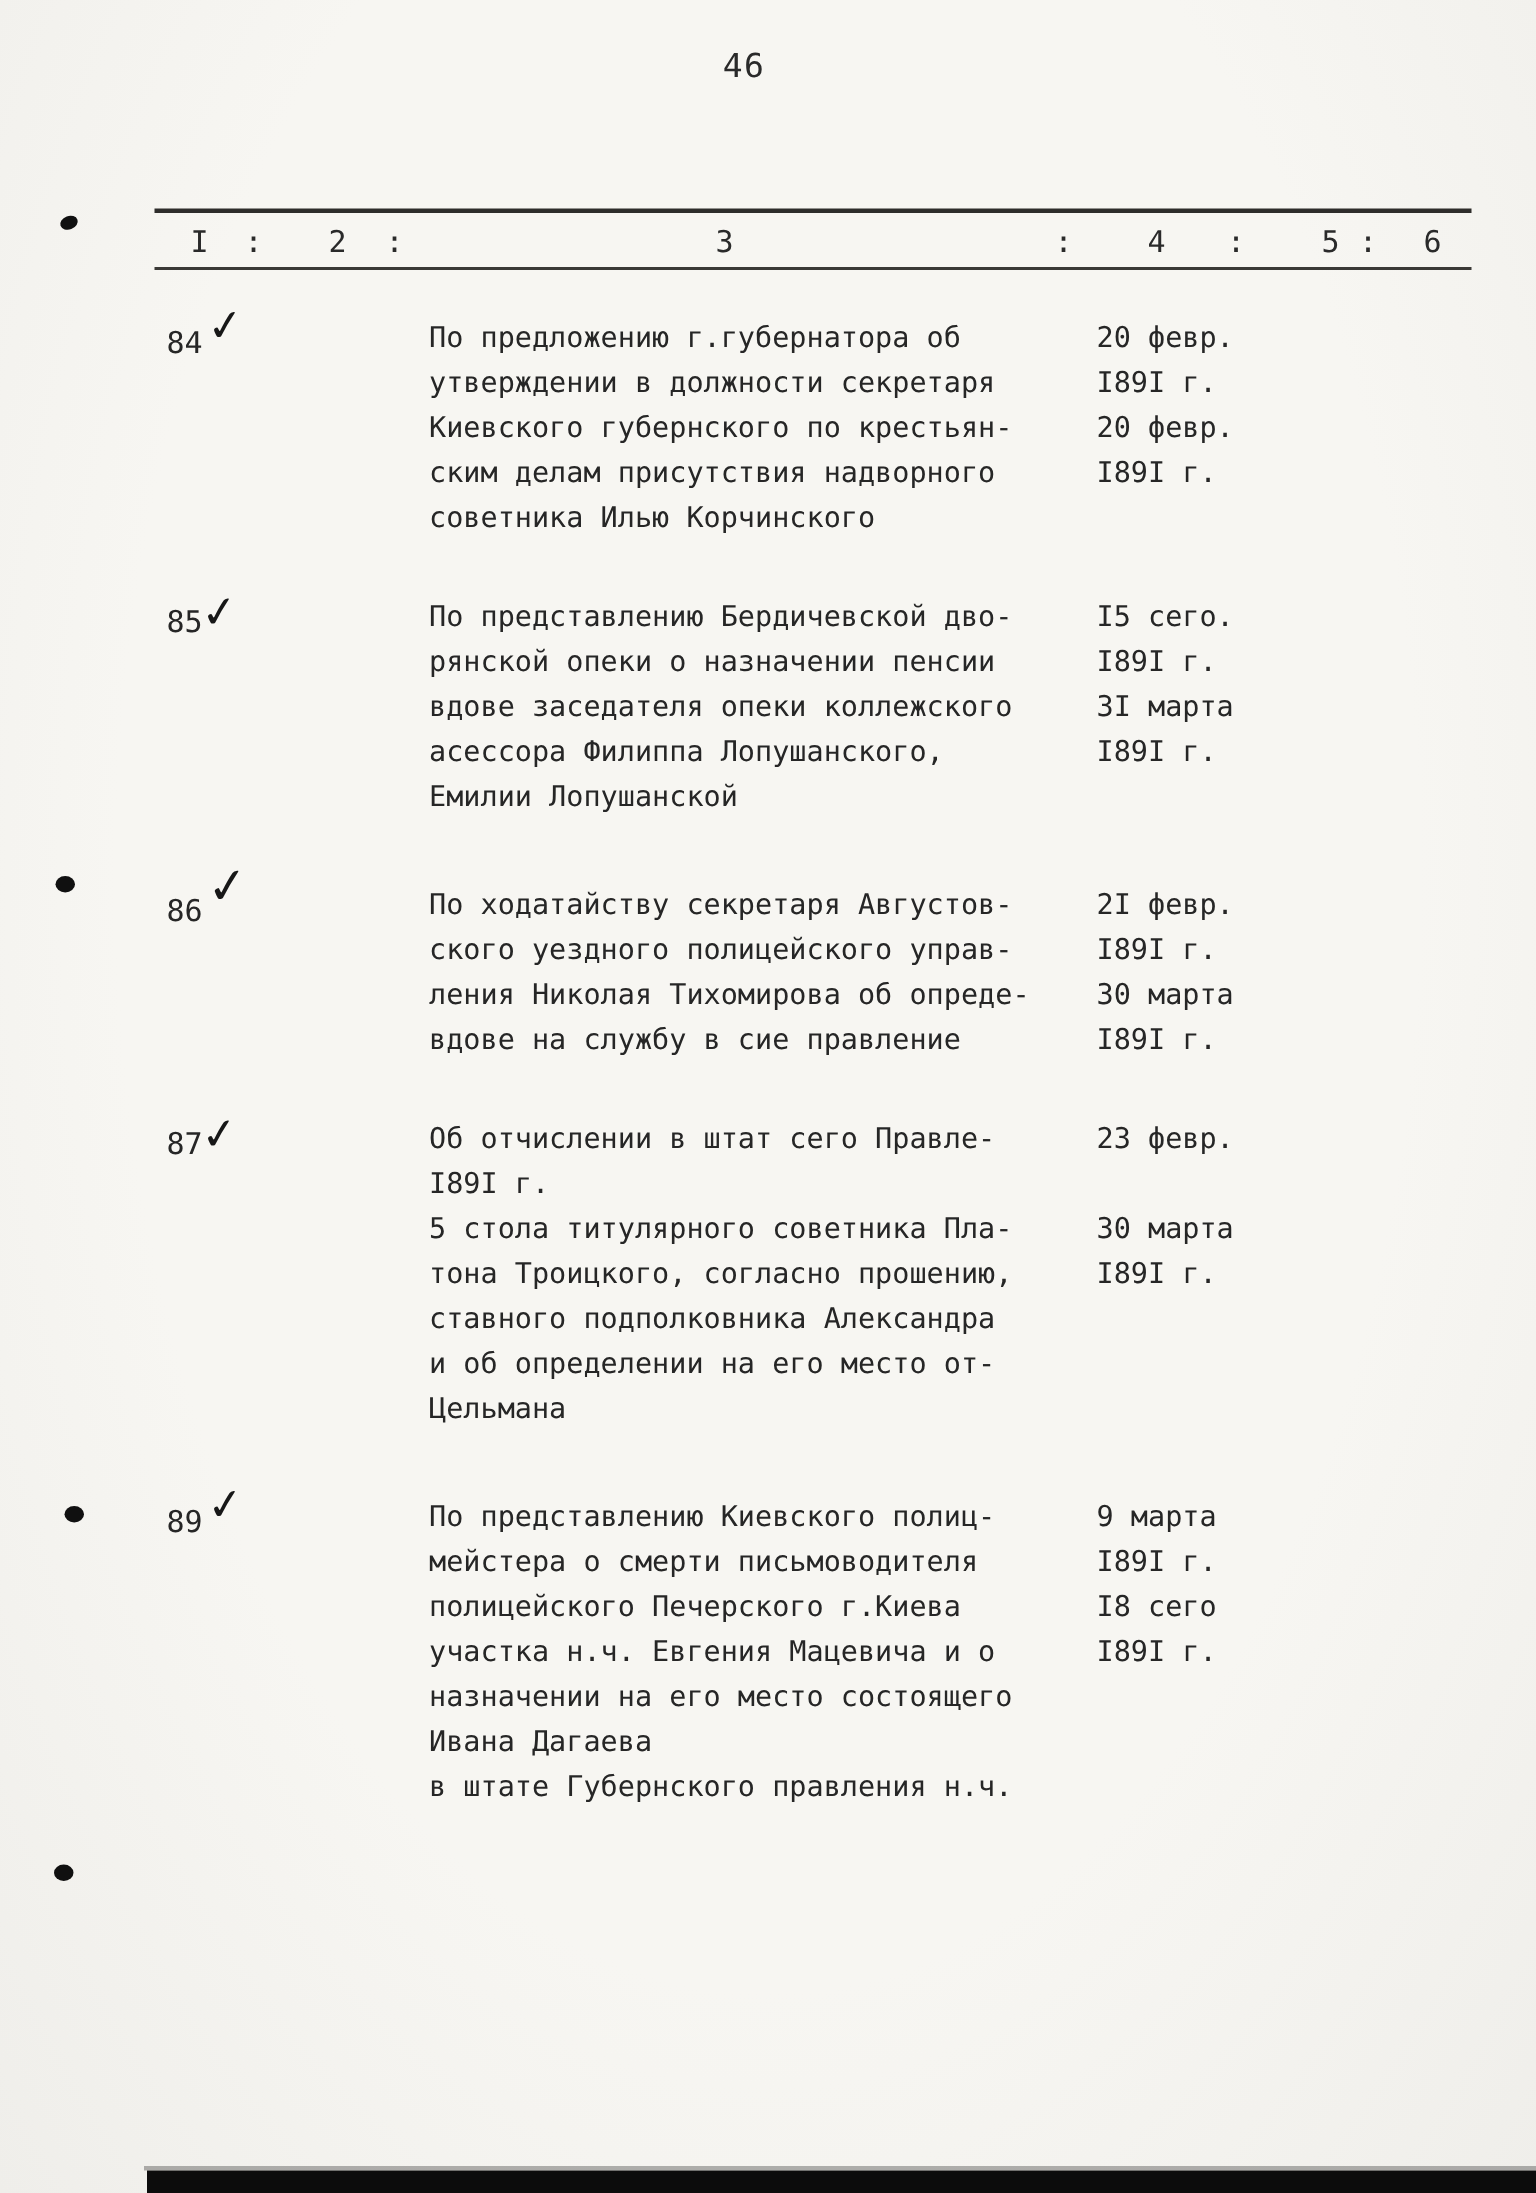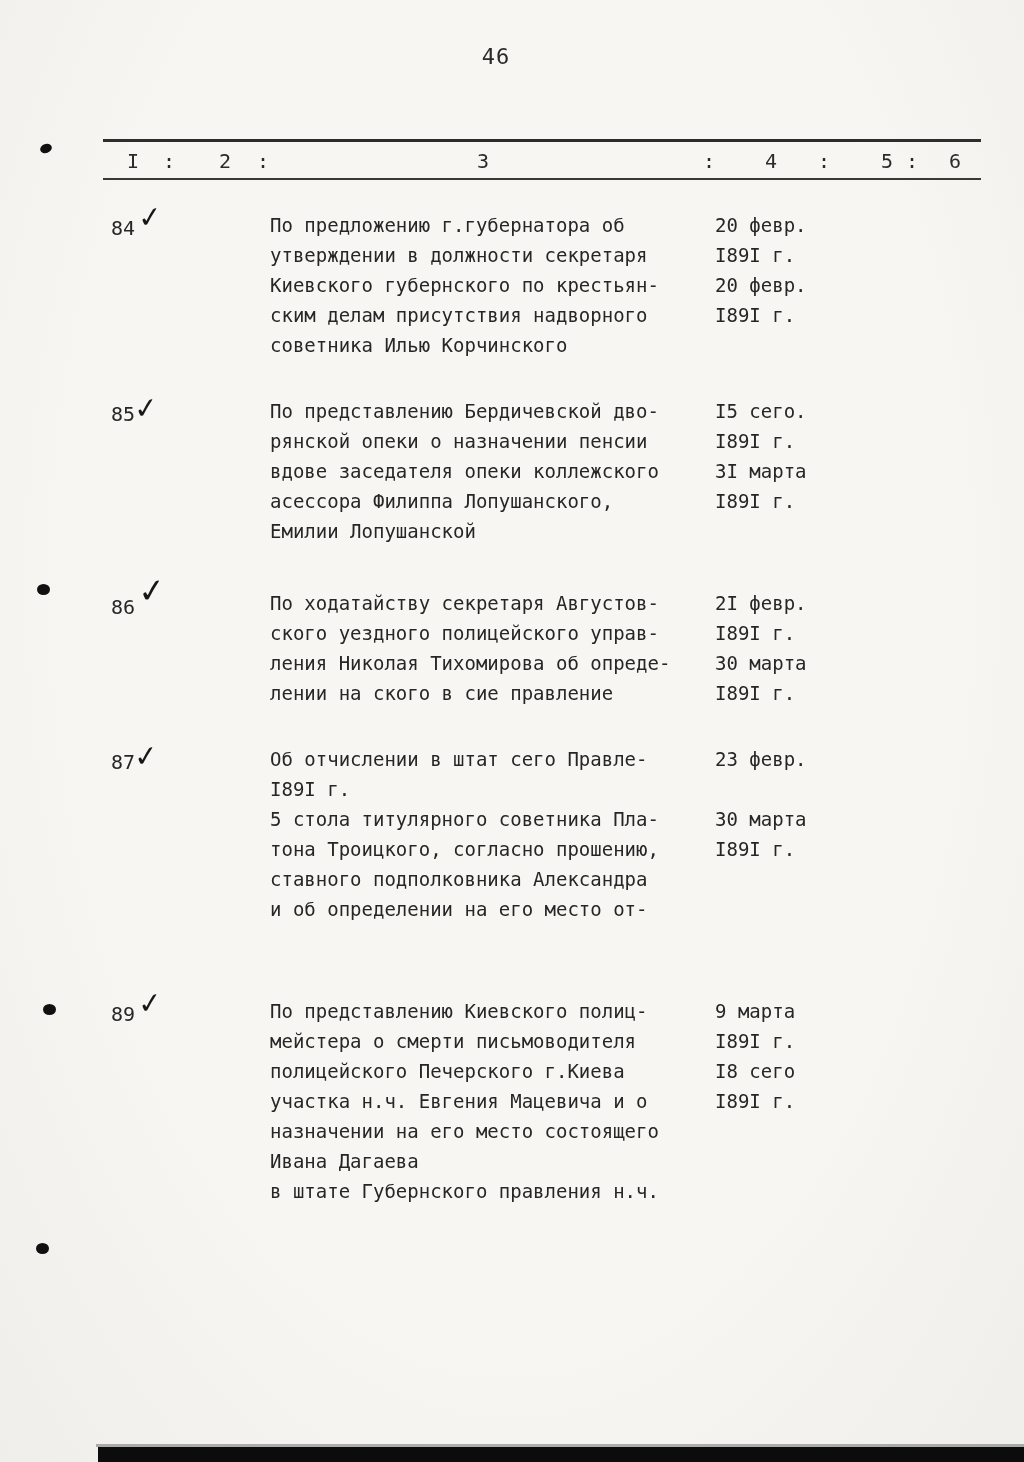--- a/index.html
+++ b/index.html
@@ -2,35 +2,35 @@
 <html><head>
 <meta charset="utf-8">
 <style>
   * { margin:0; padding:0; box-sizing:border-box; }
   html,body { background:#e9e8e4; }
   body { width:1024px; height:1462px; position:relative; overflow:hidden;
          font-family:"DejaVu Sans Mono","Liberation Mono",monospace; color:#262626; }
   .page { position:absolute; inset:0; background:#f5f4f0;
           background-image:radial-gradient(ellipse at 50% 40%, #f7f6f2 60%, #efeeea 100%); }
 
-  .page-number { position:absolute; top:44px; left:0; width:992px; text-align:center;
+  .page-number { position:absolute; top:32px; left:0; width:992px; text-align:center;
                  font-size:22px; letter-spacing:1px; color:#2a2a2a; }
 
   .table-header { position:absolute; left:103px; top:139px; width:878px; height:41px;
                   border-top:3px solid #2e2d2b; border-bottom:2px solid #3a3936; }
   .table-header span { position:absolute; top:7px; font-size:20px; color:#2a2a2a; }
 
   .entry { position:absolute; left:105px; display:flex; }
   .entry-num { width:165px; padding-left:6px; font-size:20px; line-height:30px; white-space:nowrap; }
   .check { font-family:"DejaVu Sans","Liberation Sans",sans-serif; font-size:29px; font-weight:bold;
            color:#171717; display:inline-block; position:relative; top:-8px; left:3px;
            transform:rotate(-6deg); }
   .ck-tall { font-size:33px; top:-12px; }
   .ck-low  { top:-3px; left:-1px; }
-  .entry-body { width:712px; font-size:19px; line-height:30px; }
+  .entry-body { width:712px; font-size:19px; line-height:30px;margin-left:16px; }
   .line { display:flex; }
   .line .t { width:445px; white-space:pre; }
   .line .d { white-space:pre; }
 
   .dot { position:absolute; background:#101010; border-radius:50%; }
   .dot-1 { left:40px; top:144px; width:12px; height:9px; transform:rotate(-20deg); }
   .dot-2 { left:37px; top:584px; width:13px; height:11px; }
   .dot-3 { left:43px; top:1004px; width:13px; height:11px; }
   .dot-4 { left:36px; top:1243px; width:13px; height:11px; }
 
@@ -121,21 +121,21 @@
         </div>
       <div class="line">
           <span class="t">ского уездного полицейского управ-</span>
           <span class="d">I89I г.</span>
         </div>
       <div class="line">
           <span class="t">ления Николая Тихомирова об опреде-</span>
           <span class="d">30 марта</span>
         </div>
       <div class="line">
-          <span class="t">лении на ского в сие правление</span>
+          <span class="t">вдове на службу в сие правление</span>
           <span class="d">I89I г.</span>
         </div>
     </div>
   </div>
 
   <div class="entry" style="top:744px">
     <div class="entry-num"><span>87</span><span class="check ck-low">✓</span></div>
     <div class="entry-body">
       <div class="line">
           <span class="t">Об отчислении в штат сего Правле-</span>
@@ -151,20 +151,24 @@
       <div class="line">
           <span class="t">тона Троицкого, согласно прошению,</span>
           <span class="d">I89I г.</span>
         </div>
       <div class="line">
           <span class="t">ставного подполковника Александра</span>
           <span class="d"></span>
         </div>
       <div class="line">
           <span class="t">и об определении на его место от-</span>
+          <span class="d"></span>
+        </div>
+      <div class="line">
+          <span class="t">Цельмана</span>
           <span class="d"></span>
         </div>
     </div>
   </div>
 
   <div class="entry" style="top:996px">
     <div class="entry-num"><span>89</span><span class="check">✓</span></div>
     <div class="entry-body">
       <div class="line">
           <span class="t">По представлению Киевского полиц-</span>

